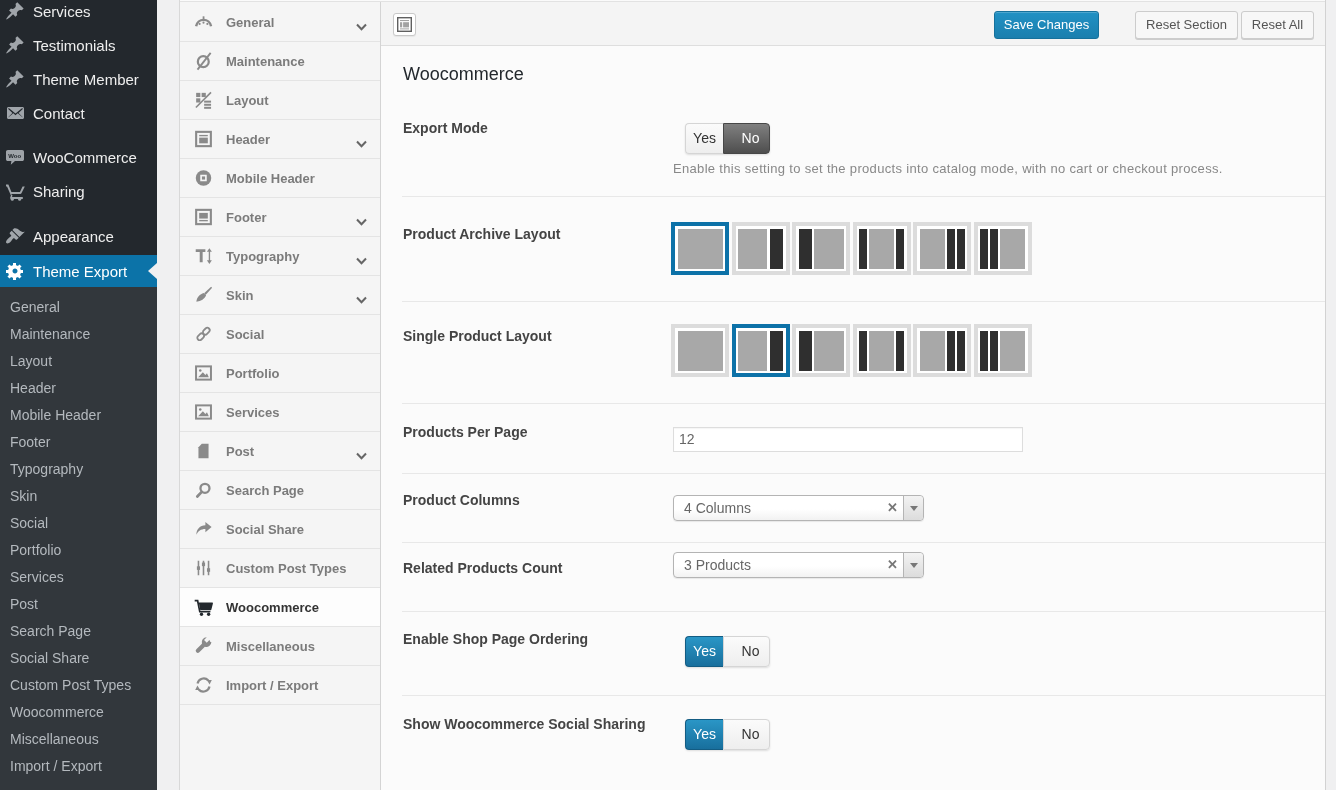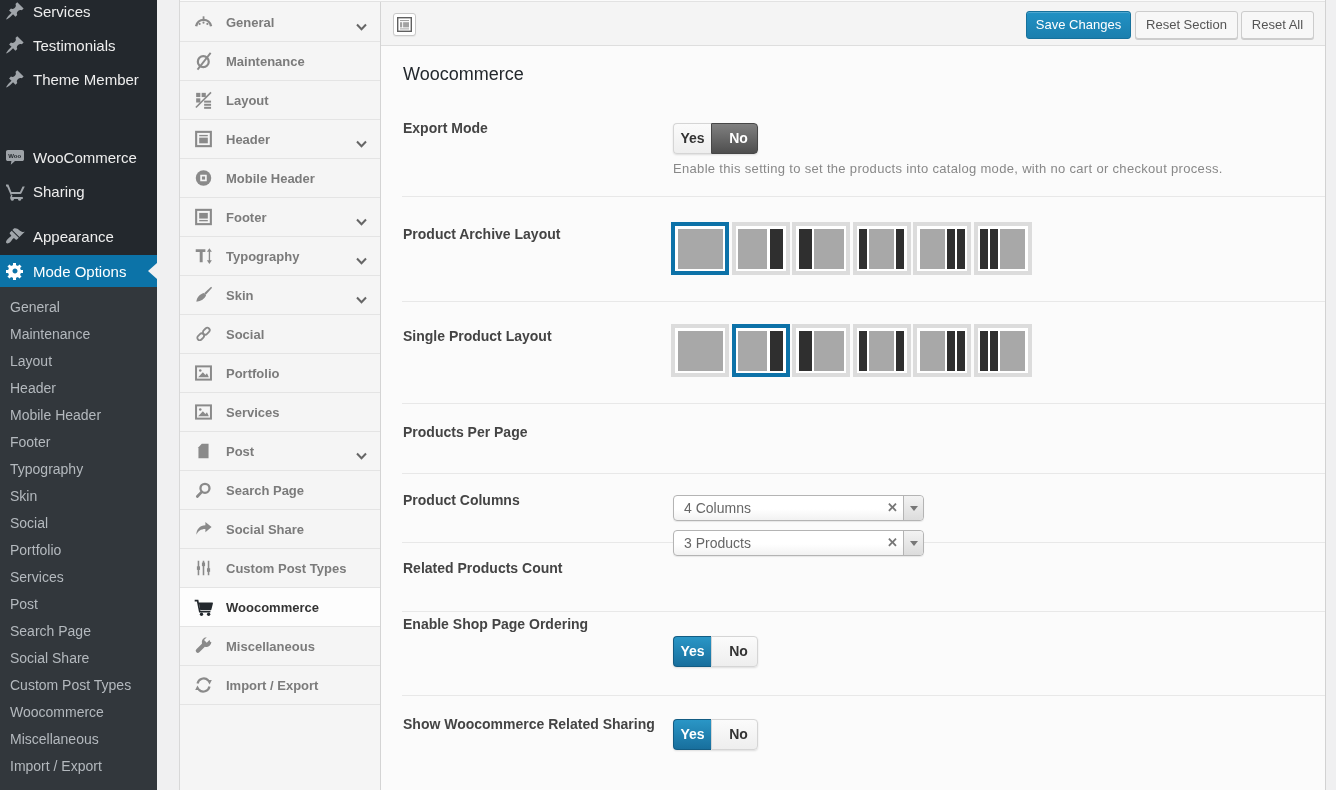--- a/index.html
+++ b/index.html
@@ -28,31 +28,31 @@
 .opt.act { background:#fdfdfd; }
 .opt.act .otx { color:#333; }
 
 
 #content { position:absolute; left:381px; top:0; width:945px; height:790px; background:#fbfbfb;
   border-right:1px solid #d2d2d2; }
 #topbar { position:absolute; left:0; top:0; width:100%; height:46px; background:#f4f4f4; border-bottom:1px solid #dedede; }
 #collapse { position:absolute; left:12px; top:13px; width:23px; height:23px; background:#fff; border:1px solid #c9c9c9; border-radius:3px; box-shadow:0 1px 1px rgba(0,0,0,.06); }
 #collapse svg { display:block; margin:3px auto; }
 .btn { position:absolute; top:11px; height:28px; border-radius:3px; font-size:13px; text-align:center; line-height:26px; }
-#savebtn { left:645px; width:105px; background:linear-gradient(#2191c4,#1b7fae); border:1px solid #16719c; color:#fff; box-shadow:inset 0 1px 0 rgba(255,255,255,.2); }
+#savebtn { left:613px; width:105px; background:linear-gradient(#2191c4,#1b7fae); border:1px solid #16719c; color:#fff; box-shadow:inset 0 1px 0 rgba(255,255,255,.2); }
 #resetsec { left:754px; width:103px; background:#f7f7f7; border:1px solid #cccccc; color:#555; box-shadow:0 1px 0 #cccccc; }
 #resetall { left:860px; width:73px; background:#f7f7f7; border:1px solid #cccccc; color:#555; box-shadow:0 1px 0 #cccccc; }
 
 #heading { position:absolute; left:22px; top:63.5px; font-size:18px; color:#23282d; }
 
 .lab { position:absolute; left:22px; font-size:14px; font-weight:bold; color:#444; line-height:17px; white-space:nowrap; }
 .sep { position:absolute; left:21px; right:0; height:1px; background:#e8e8e8; }
 
 
-.tog { position:absolute; left:292px; width:85px; height:31px; display:flex; border-radius:4px; box-shadow:0 1px 2px rgba(0,0,0,.12); font-weight:bold; font-size:14px; }
+.tog { position:absolute; left:304px; width:85px; height:31px; display:flex; border-radius:4px; box-shadow:0 1px 2px rgba(0,0,0,.12); font-weight:normal; font-size:14px; }
 .tog span { flex:1; text-align:center; line-height:29px; }
 .t-light { background:linear-gradient(#fbfbfb,#eeeeee); border:1px solid #d5d5d5; color:#333; }
 .t-dark  { background:linear-gradient(#808080,#4e4e4e); border:1px solid #474747; color:#fff; }
 .t-blue  { background:linear-gradient(#2a96c6,#186f9d); border:1px solid #135c83; color:#fff; }
 .tog span:first-child { border-radius:4px 0 0 4px; border-right:none; }
 .tog span:last-child { border-radius:0 4px 4px 0;padding-left:8px; }
 
 .desc { position:absolute; left:292px; font-size:13px; color:#888; letter-spacing:.32px; }
 
 
@@ -99,20 +99,28 @@
       <span class="tx">Testimonials</span>
     </div>
   <div class="wpitem" style="top:62px">
       <span class="ic">
         <svg width="20" height="20" viewBox="0 0 20 20">
           <path fill="#a0a5aa" d="M10.44 3.02l1.82-1.82 6.36 6.35-1.83 1.82c-1.05-.68-2.48-.57-3.41.36l-.75.75c-.92.93-1.04 2.35-.35 3.41l-1.83 1.82-2.41-2.41-2.8 2.79c-.42.42-3.38 2.71-3.8 2.29s1.86-3.39 2.28-3.81l2.79-2.79-2.41-2.4 1.83-1.82c1.05.69 2.48.57 3.4-.36l.75-.75c.93-.92 1.05-2.35.36-3.41z"></path>
         </svg>
       </span>
       <span class="tx">Theme Member</span>
     </div>
+  <div class="wpitem" style="top:96px">
+      <span class="ic">
+        <svg width="20" height="20" viewBox="0 0 20 20">
+          <path fill="#a0a5aa" d="M19 14.5v-9c0-.83-.67-1.5-1.5-1.5H3.49c-.83 0-1.5.67-1.5 1.5v9c0 .83.67 1.5 1.5 1.5H17.5c.83 0 1.5-.67 1.5-1.5zm-1.31-9.11c.33.33.15.67-.21.98L13.6 9.95l3.9 4.06c.12.14.06.29-.08.2l-4.72-3.99-2.2 2.01-2.21-2.01-4.71 3.99c-.14.09-.2-.06-.08-.2l3.9-4.06-3.88-3.58c-.36-.31-.54-.65-.21-.98.32-.34.66-.16 1.02.15l6.17 5.05 6.17-5.05c.36-.31.7-.49 1.02-.15z"></path>
+        </svg>
+      </span>
+      <span class="tx">Contact</span>
+    </div>
   <div class="wpitem" style="top:140px">
       <span class="ic">
         <svg width="20" height="20" viewBox="0 0 20 20">
           <path fill="#9ea3a8" d="M2.8 3h14.4c1 0 1.8.8 1.8 1.8v7.4c0 1-.8 1.8-1.8 1.8H10l-4.2 3.8.6-3.8H2.8c-1 0-1.8-.8-1.8-1.8V4.8c0-1 .8-1.8 1.8-1.8z"></path>
           <text x="3.2" y="10.8" font-size="6" font-weight="bold" fill="#23282d" font-family="Liberation Sans, sans-serif">Woo</text>
         </svg>
       </span>
       <span class="tx">WooCommerce</span>
     </div>
   <div class="wpitem" style="top:174px">
@@ -132,21 +140,21 @@
         </svg>
       </span>
       <span class="tx">Appearance</span>
     </div>
   <div class="wpitem" id="tho" style="top:255px;height:32px">
       <span class="ic">
         <svg width="20" height="20" viewBox="0 0 20 20">
           <path fill="#ffffff" d="M18 12h-2.18c-.17.7-.44 1.35-.81 1.93l1.54 1.54-2.1 2.1-1.54-1.54c-.58.36-1.23.63-1.91.79V19H8v-2.18c-.68-.16-1.33-.43-1.91-.79l-1.54 1.54-2.12-2.12 1.54-1.54c-.36-.58-.63-1.23-.79-1.91H1v-3h2.18c.16-.68.43-1.33.79-1.91L2.43 5.55l2.1-2.1 1.54 1.54c.58-.37 1.24-.64 1.93-.81V2h3v2.18c.68.16 1.33.43 1.91.79l1.54-1.54 2.12 2.12-1.54 1.54c.36.58.63 1.23.79 1.91H18zM10 7.5c-1.38 0-2.5 1.12-2.5 2.5s1.12 2.5 2.5 2.5 2.5-1.12 2.5-2.5-1.12-2.5-2.5-2.5z"></path>
         </svg>
       </span>
-      <span class="tx">Mode Options</span>
+      <span class="tx">Theme Export</span>
       <span class="arrow"></span>
     </div>
   <div id="wpsub">
     <div>General</div>
       <div>Maintenance</div>
       <div>Layout</div>
       <div>Header</div>
     <div>Mobile Header</div>
       <div>Footer</div>
       <div>Typography</div>
@@ -473,43 +481,44 @@
         <div class="tin">
           <i class="d w8l"></i>
           <i class="d w8l"></i>
           <i class="g"></i>
         </div>
       </div>
   </div>
   <div class="sep" style="top:403px"></div>
 
   <div class="lab" style="top:424px">Products Per Page</div>
+  <div id="ppp">12</div>
   <div class="sep" style="top:473px"></div>
 
   <div class="lab" style="top:492px">Product Columns</div>
   <div class="sel" style="top:495px">
       <span class="stx">4 Columns</span>
       <span class="x">✕</span>
       <span class="db"></span>
     </div>
   <div class="sep" style="top:542px"></div>
 
   <div class="lab" style="top:560px">Related Products Count</div>
-  <div class="sel" style="top:530px">
+  <div class="sel" style="top:552px">
       <span class="stx">3 Products</span>
       <span class="x">✕</span>
       <span class="db"></span>
     </div>
   <div class="sep" style="top:611px"></div>
 
-  <div class="lab" style="top:616px">Enable Shop Page Ordering</div>
+  <div class="lab" style="top:631px">Enable Shop Page Ordering</div>
   <div class="tog" style="top:636px">
       <span class="t-blue">Yes</span>
       <span class="t-light">No</span>
     </div>
   <div class="sep" style="top:695px"></div>
 
-  <div class="lab" style="top:716px">Show Woocommerce Related Sharing</div>
+  <div class="lab" style="top:716px">Show Woocommerce Social Sharing</div>
   <div class="tog" style="top:719px">
       <span class="t-blue">Yes</span>
       <span class="t-light">No</span>
     </div>
 </div>
 
 </body></html>

